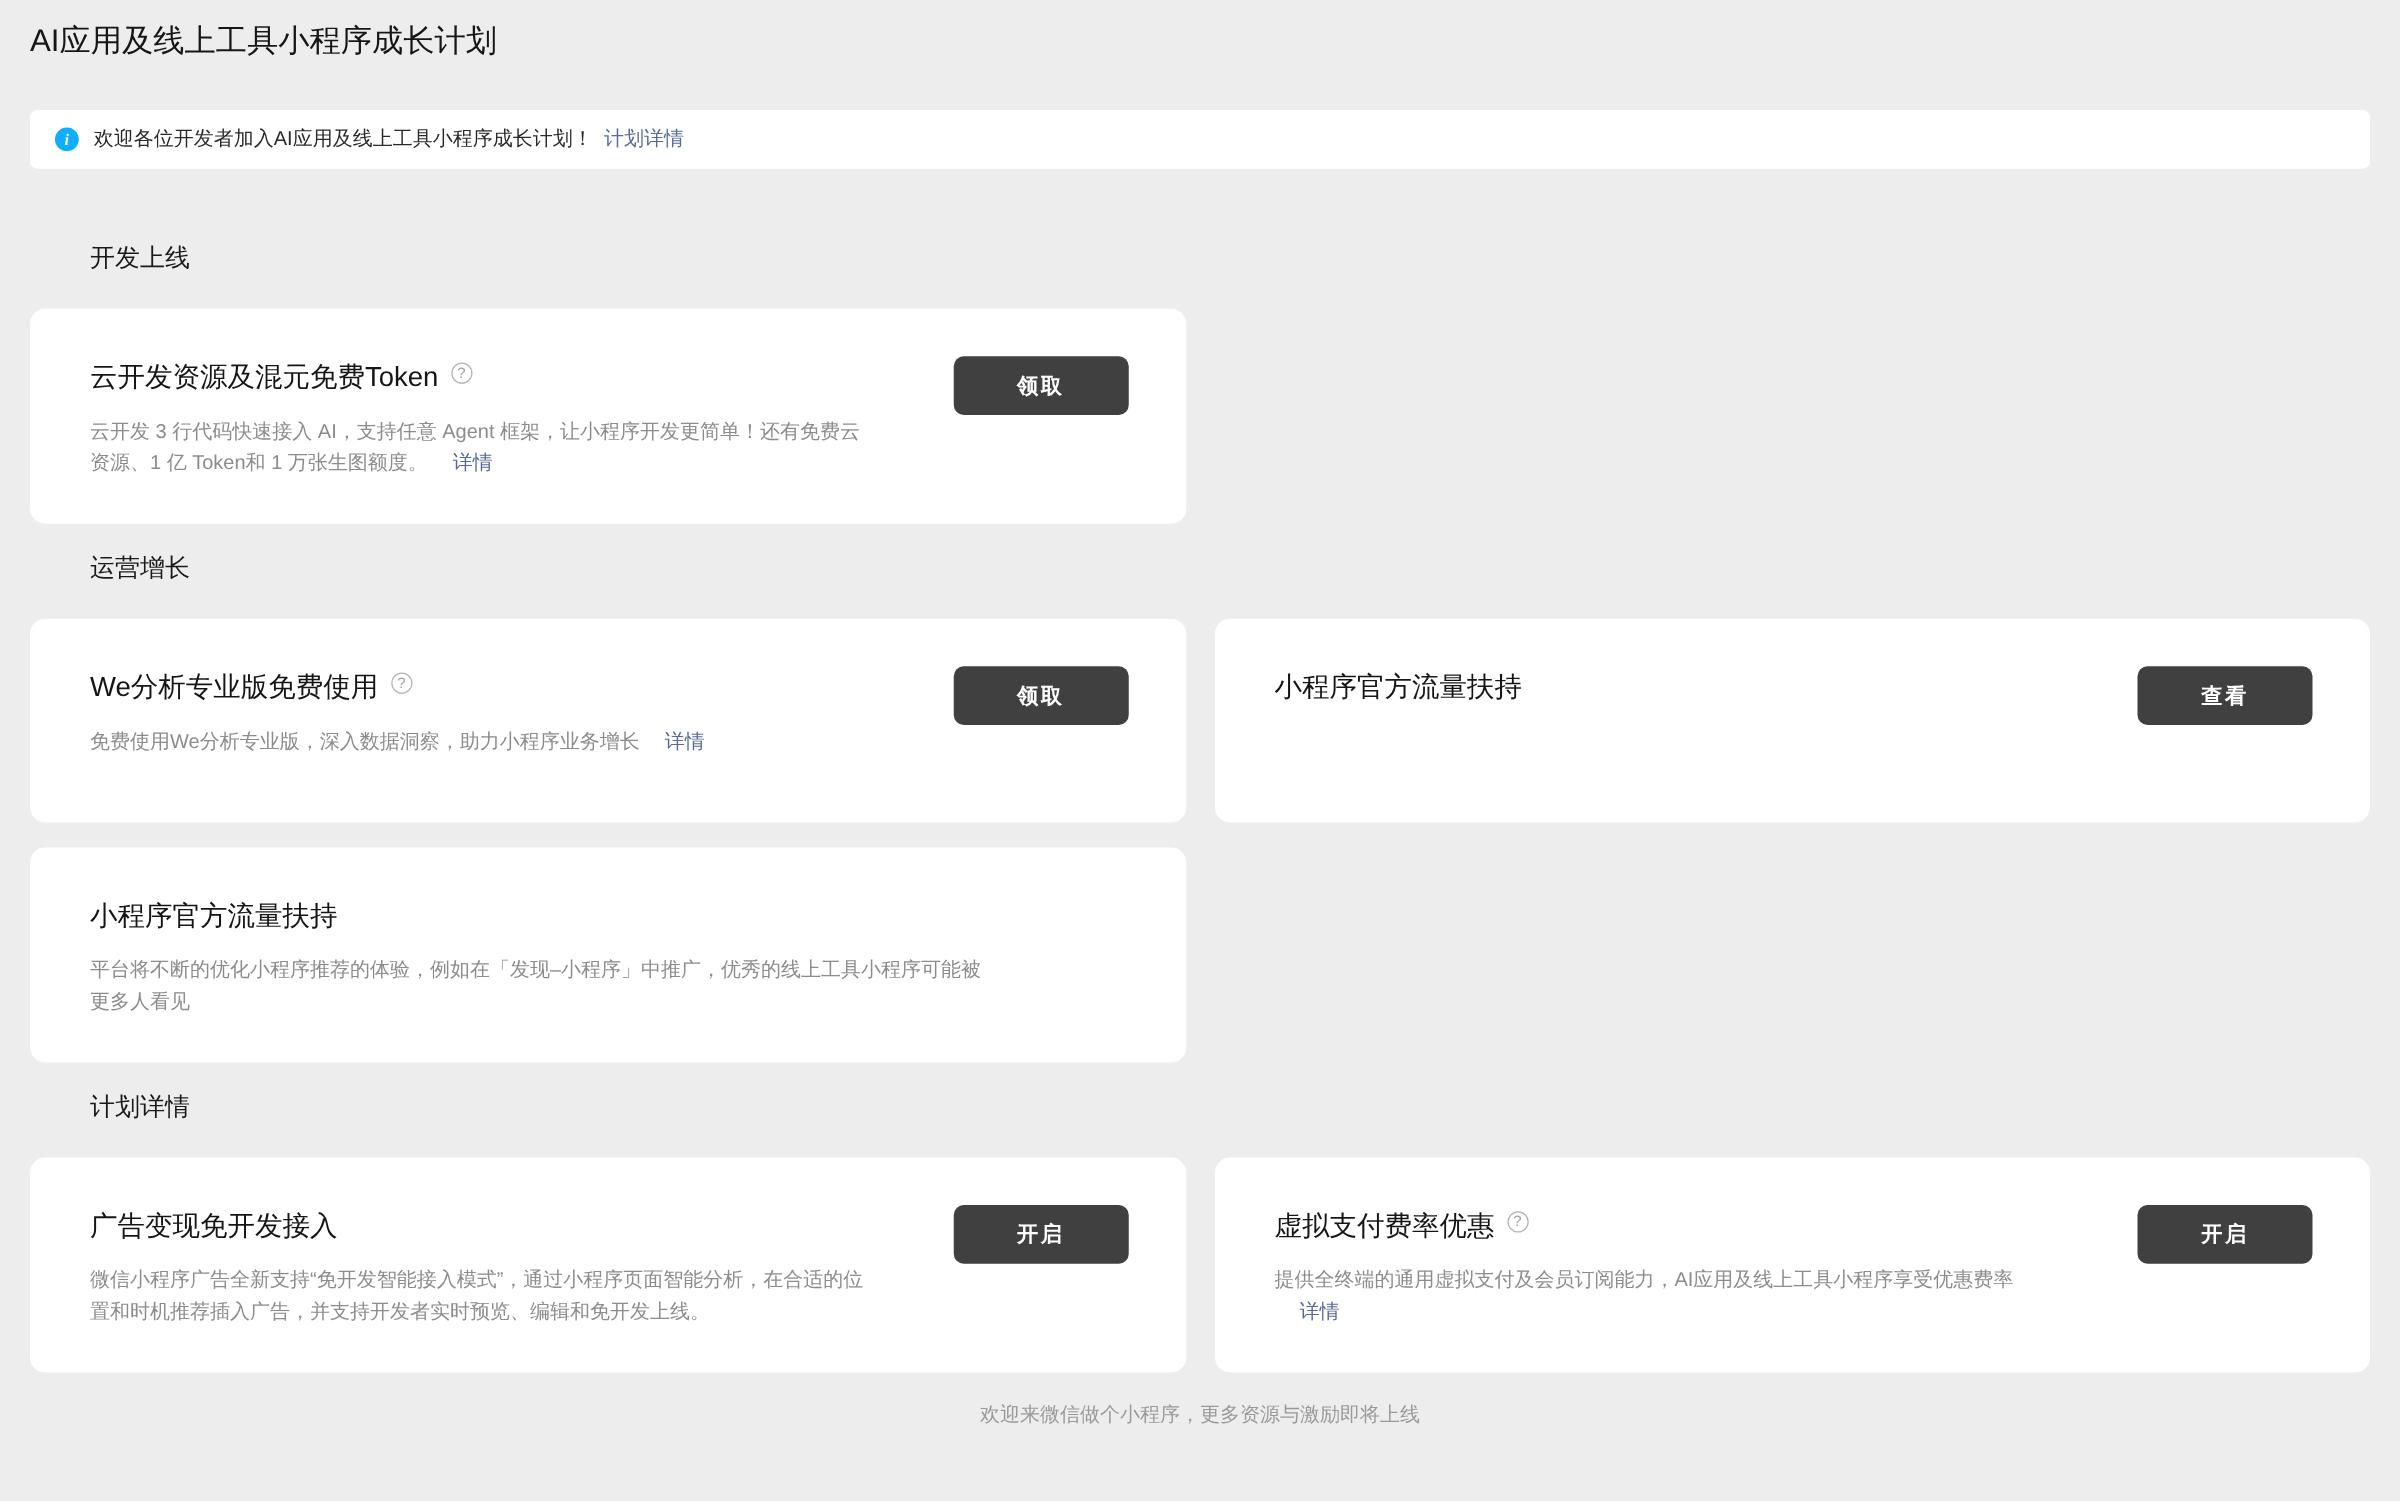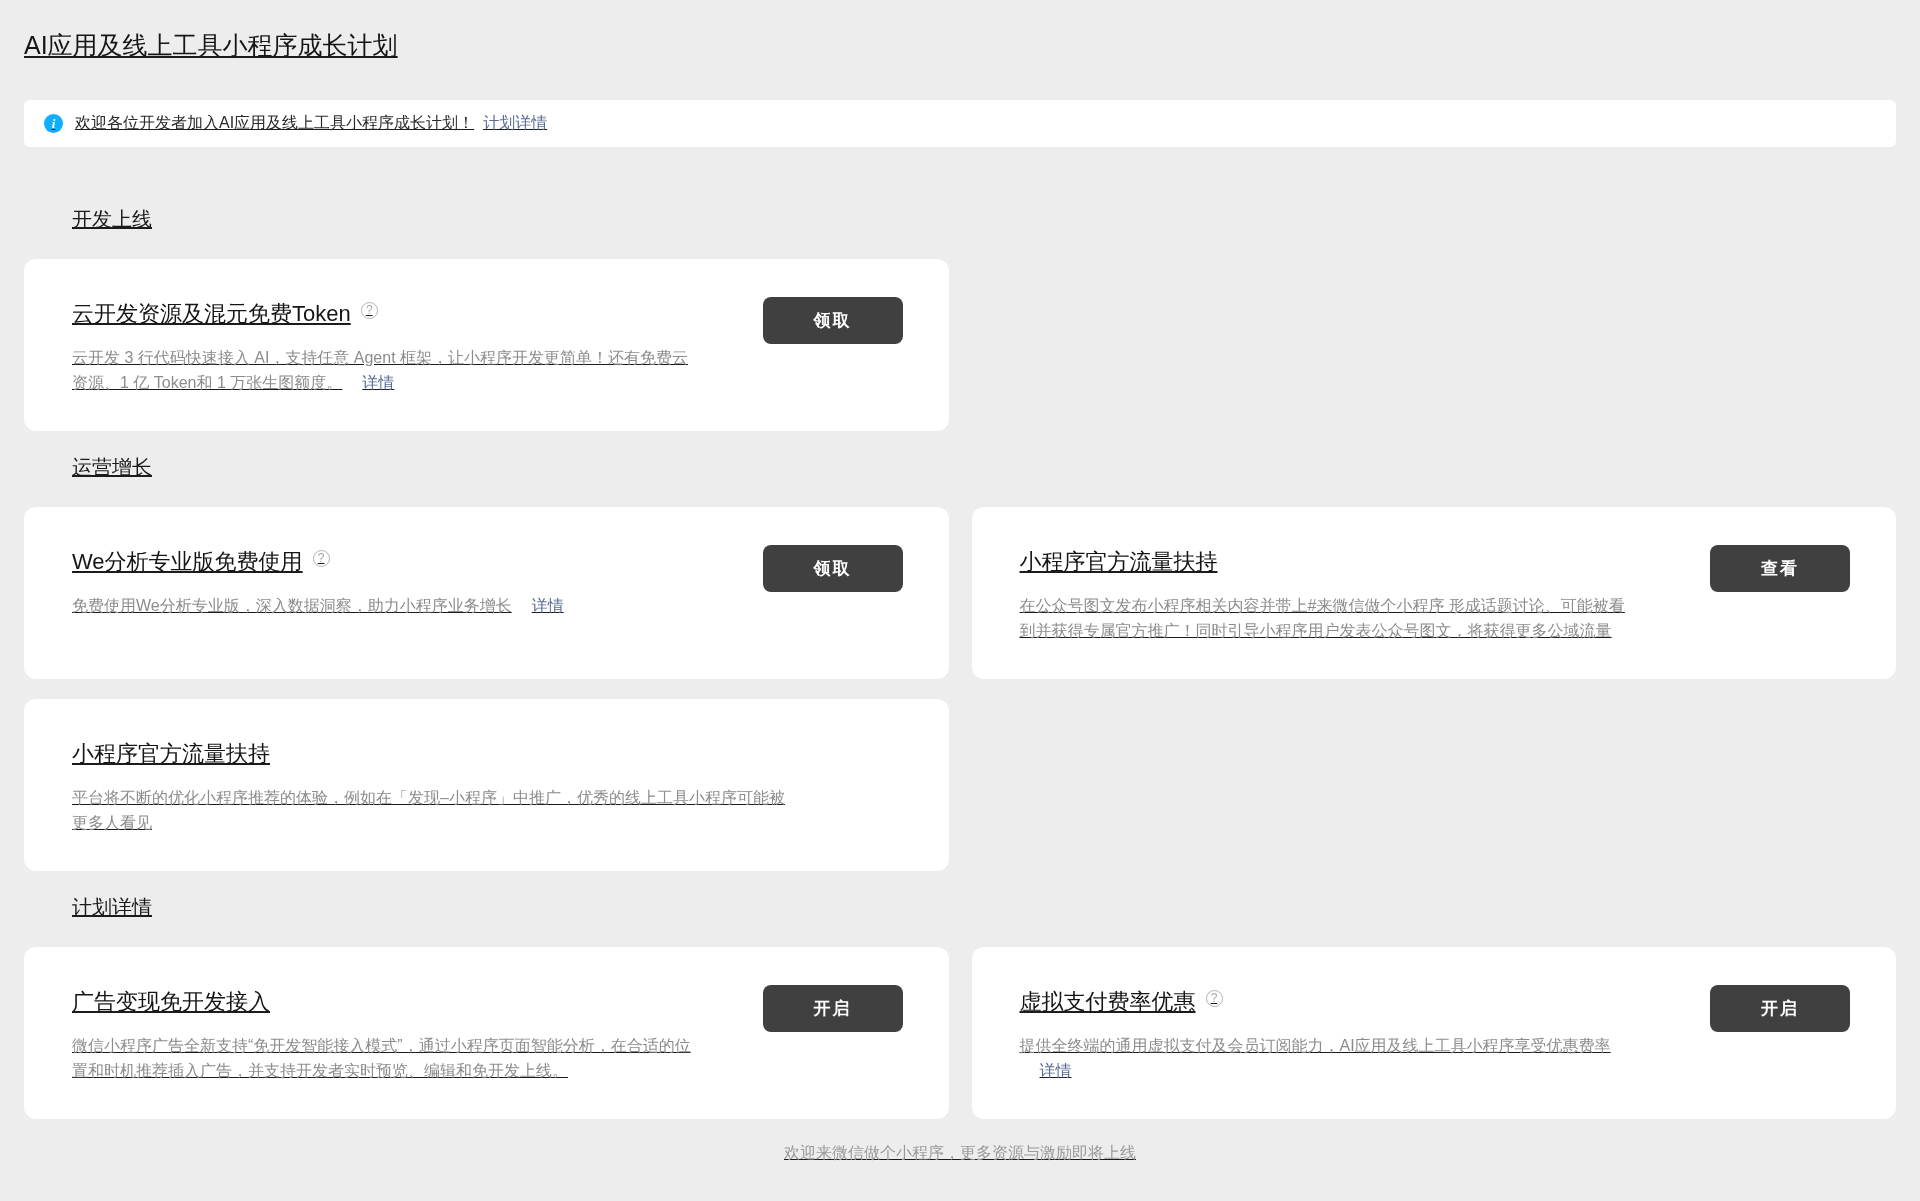--- a/index.html
+++ b/index.html
@@ -4,21 +4,21 @@
 <style>
   * { box-sizing: border-box; }
   html, body { margin: 0; padding: 0; }
   body {
     width: 1920px; height: 1201px;
     background: #ededed;
     font-family: "Liberation Sans", sans-serif;
     overflow: hidden;
     color: #1c1c1c;
   }
-  .container { padding: 12px 24px; text-decoration: underline; }
+  .container { padding: 0 24px; }
 
   .page-title {
     margin: 0; padding-top: 17px;
     font-size: 25px; line-height: 32px;
     font-weight: 500; color: #161616;
   }
 
   .banner {
     margin-top: 39px;
     background: #ffffff;
@@ -128,21 +128,20 @@
         <span>We分析专业版免费使用</span>
         <span class="help-icon">?</span>
       </div>
       <p class="card-desc"><span>免费使用We分析专业版，深入数据洞察，助力小程序业务增长</span><a class="link">详情</a></p>
       <button class="btn">领取</button>
     </div>
     <div class="card">
       <div class="card-title-row">
         <span>小程序官方流量扶持</span>
       </div>
-      <p class="card-desc"><span>在公众号图文发布小程序相关内容并带上#来微信做个小程序 形成话题讨论、可能被看到并获得专属官方推广！同时引导小程序用户发表公众号图文，将获得更多公域流量</span></p>
       <button class="btn">查看</button>
     </div>
   </div>
   <div class="row">
     <div class="card no-btn">
       <div class="card-title-row">
         <span>小程序官方流量扶持</span>
       </div>
       <p class="card-desc"><span>平台将不断的优化小程序推荐的体验，例如在「发现–小程序」中推广，优秀的线上工具小程序可能被更多人看见</span></p>
     </div>

